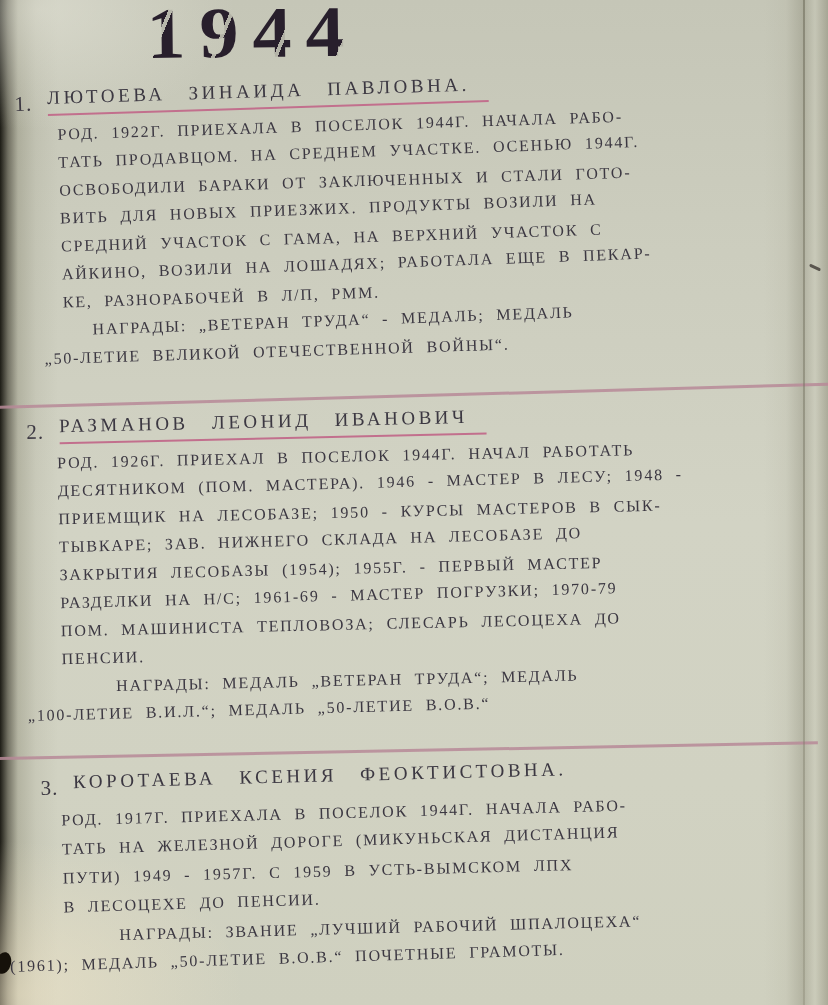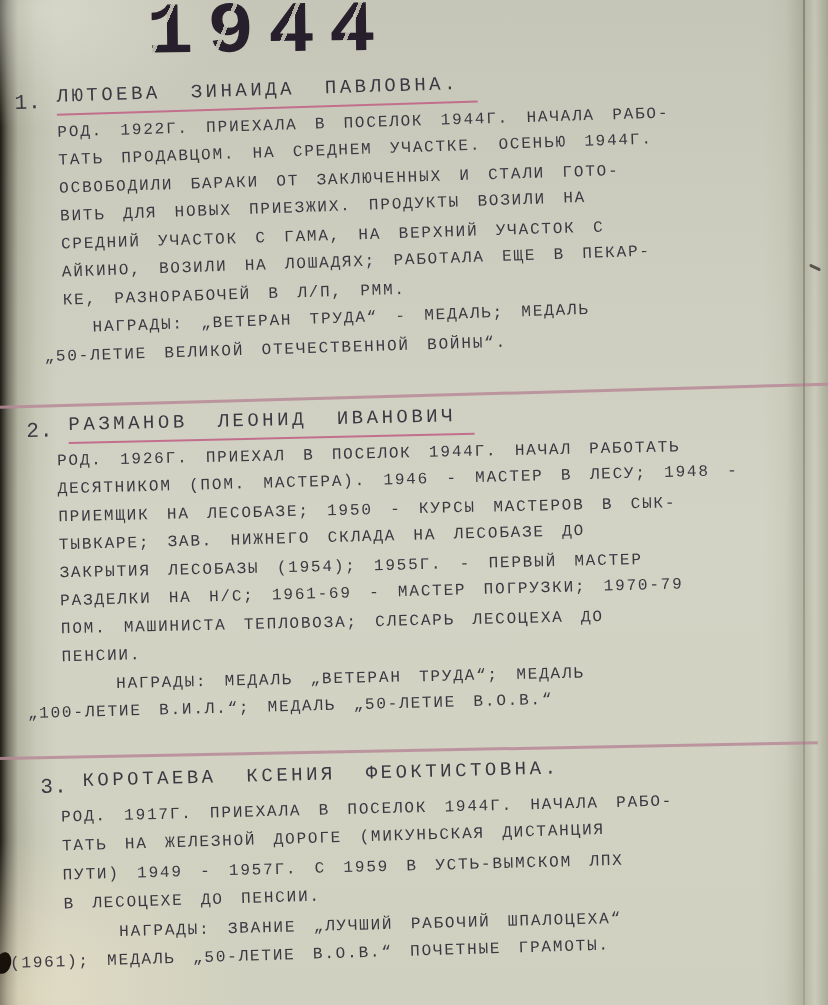--- a/index.html
+++ b/index.html
@@ -1,18 +1,18 @@
 <!DOCTYPE html>
 <html><head>
 <meta charset="utf-8">
 <style>
   html,body { margin:0; padding:0; background:#777; }
   .photo {
     position:relative; width:828px; height:1005px; overflow:hidden;
-    font-family:Liberation Mono, monospace;
+    font-family:Liberation Serif, serif;
     background:
       radial-gradient(ellipse 320px 220px at 20px 995px, rgba(242,230,200,0.55), rgba(242,230,200,0) 70%),
       radial-gradient(ellipse 260px 160px at 40px 10px, rgba(232,232,220,0.5), rgba(232,232,220,0) 75%),
       linear-gradient(to right, rgba(14,13,7,0.92) 0px, rgba(38,35,22,0.55) 8px, rgba(92,89,64,0.25) 18px, rgba(122,119,96,0.10) 36px, rgba(122,119,96,0) 58px),
       linear-gradient(to left, rgba(128,126,106,0.45) 0px, rgba(196,196,178,0.40) 13px, rgba(116,114,94,0.30) 25px, rgba(166,165,146,0.14) 42px, rgba(166,165,146,0) 64px),
       linear-gradient(180deg, #c5c6b7 0%, #cccdbe 25%, #d2d3c4 52%, #d1d2c2 78%, #cfd0bf 100%);
   }
   
   .crease { position:absolute; top:0; bottom:0; left:803px; width:2px;
     background:linear-gradient(180deg, rgba(108,106,88,0.55), rgba(132,130,110,0.35)); }

